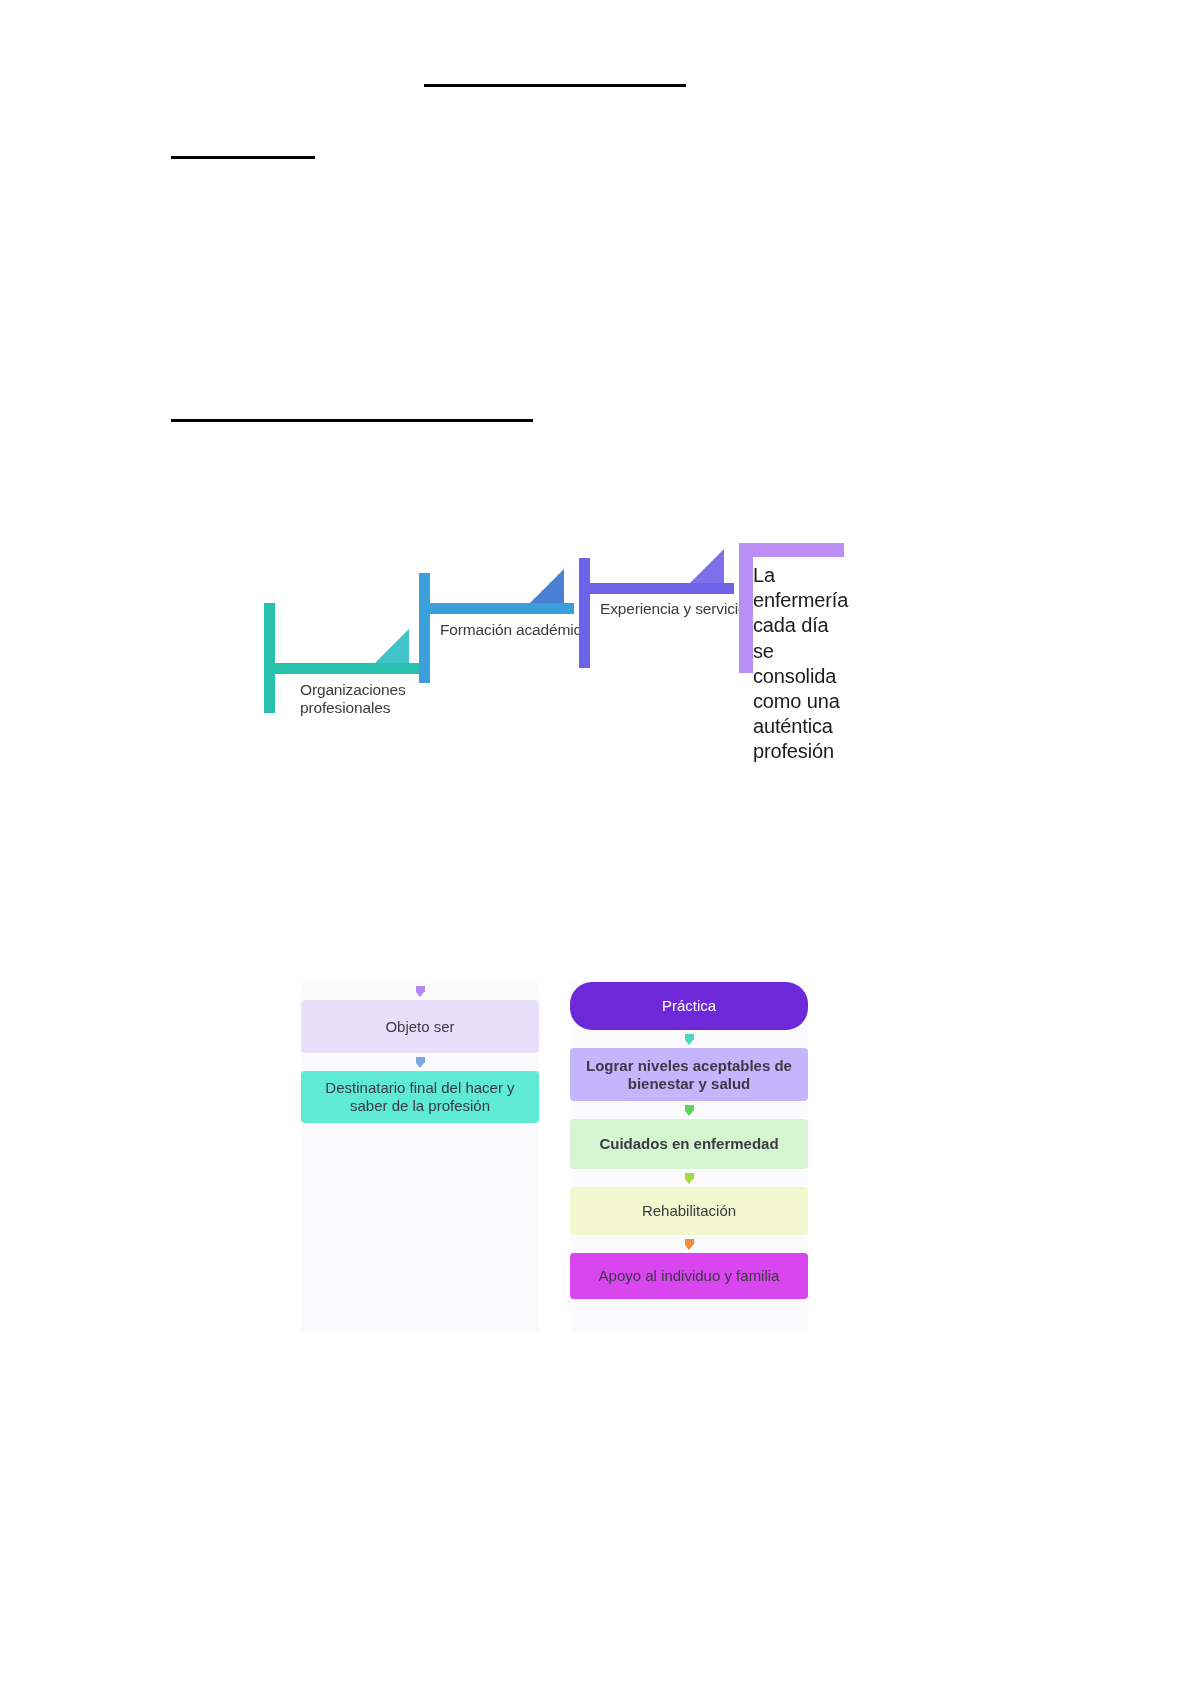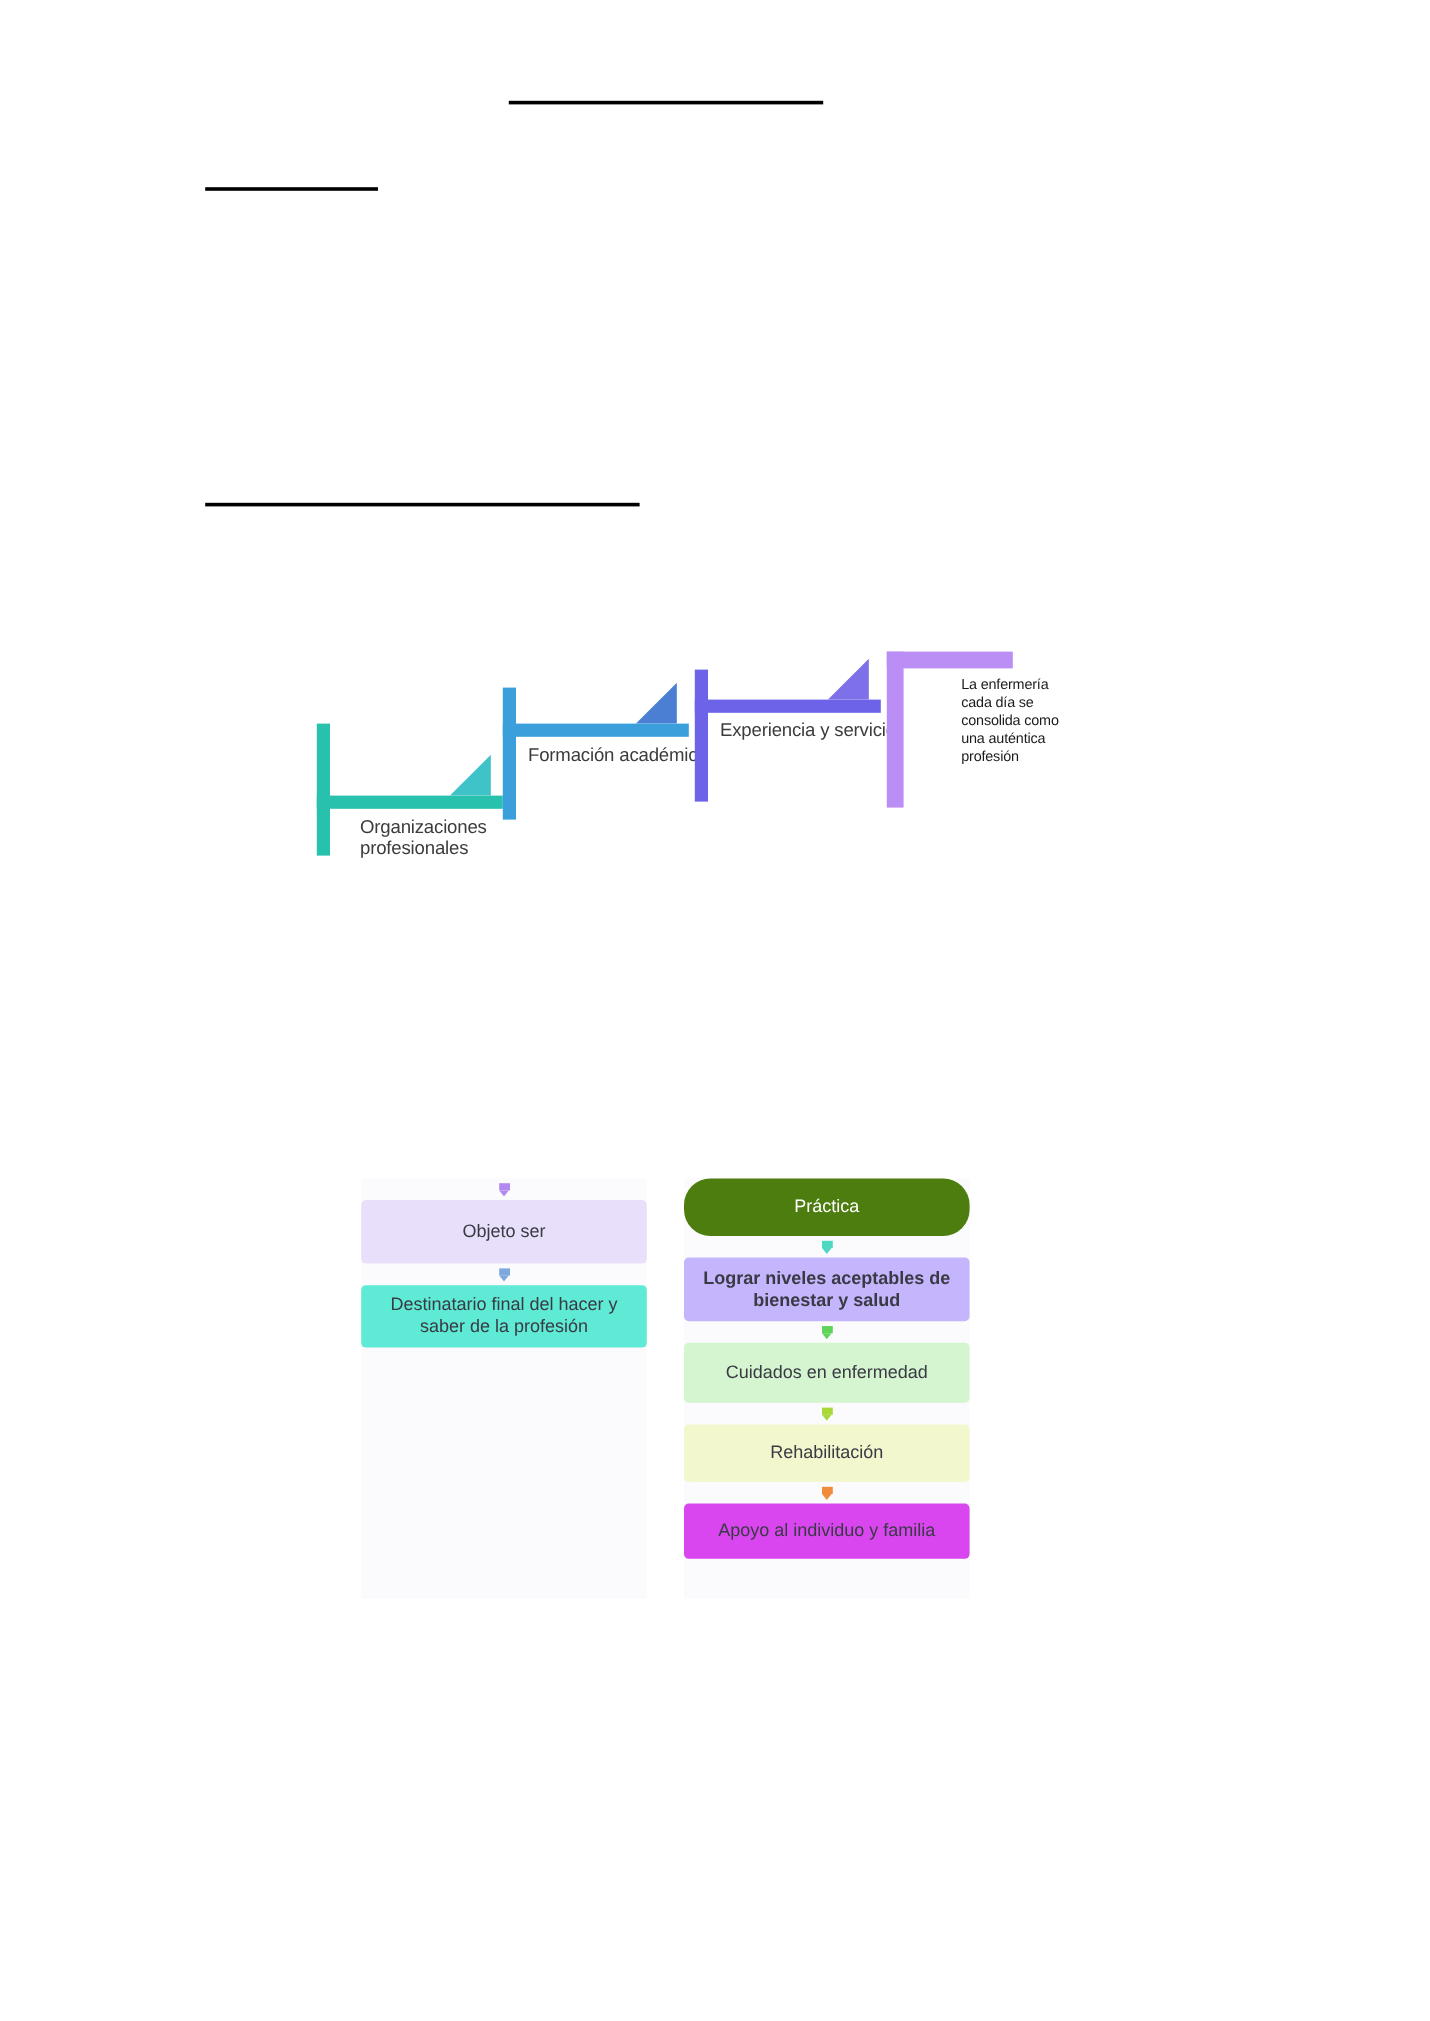--- a/index.html
+++ b/index.html
@@ -89,25 +89,24 @@
   #chev-3 .bar-h  { width: 155px;  background: #6c63e8; top: 25px; }
   #chev-3 .tri    { left: 111px; top: -9px; border-bottom-color: #7d70e8; }
   #chev-3 .chev-label { left: 21px; top: 42px; width: 150px; }
 
   
   #chev-4 { left: 475px; top: 0px; width: 110px; height: 175px; }
   #chev-4 .bar-v  { height: 130px; width: 14px; background: #bb8ef5; }
   #chev-4 .bar-h  { width: 105px; height: 14px; background: #bb8ef5; top: 0px; }
   #chev-4 .chev-label {
     left: 14px; top: 20px; width: 98px;
-    font-size: 12px;
+    font-size: 20px;
     line-height: 1.26;
     color: #1b1b1b;
     font-family: "Liberation Sans", sans-serif;
-    margin-left: 48px;
   }
 
   
   #flowchart {
     position: absolute;
     left: 301px;
     top: 982px;
     width: 508px;
     height: 350px;
   }
@@ -240,37 +239,37 @@
       </div>
 
       <div class="flow-node" style="background:#5eead4; height:52px;">
         <span>Destinatario final del hacer y saber de la profesión</span>
       </div>
     </div>
 
     <div class="flow-col" id="flow-col-right">
       <div class="flow-col-bg"></div>
 
-      <div class="flow-node head" style="background:#4d7c0f; height:48px;border-radius:22px;">
+      <div class="flow-node head" style="background:#6d28d9; height:48px;border-radius:22px;">
         <span>Práctica</span>
       </div>
 
       <div class="flow-arrow" style="color:#4ed8c2;">
         <span class="glyph"></span>
       </div>
 
       <div class="flow-node" style="background:#c4b5fd; height:53px;font-weight:bold;">
         <span>Lograr niveles aceptables de bienestar y salud</span>
       </div>
 
       <div class="flow-arrow" style="color:#62d35a;">
         <span class="glyph"></span>
       </div>
 
-      <div class="flow-node" style="background:#d4f5cf; height:50px;">
+      <div class="flow-node" style="background:#d4f5cf; height:50px;font-weight:bold;">
         <span>Cuidados en enfermedad</span>
       </div>
 
       <div class="flow-arrow" style="color:#a8d93a;">
         <span class="glyph"></span>
       </div>
 
       <div class="flow-node" style="background:#f3f7cd; height:48px;">
         <span>Rehabilitación</span>
       </div>

